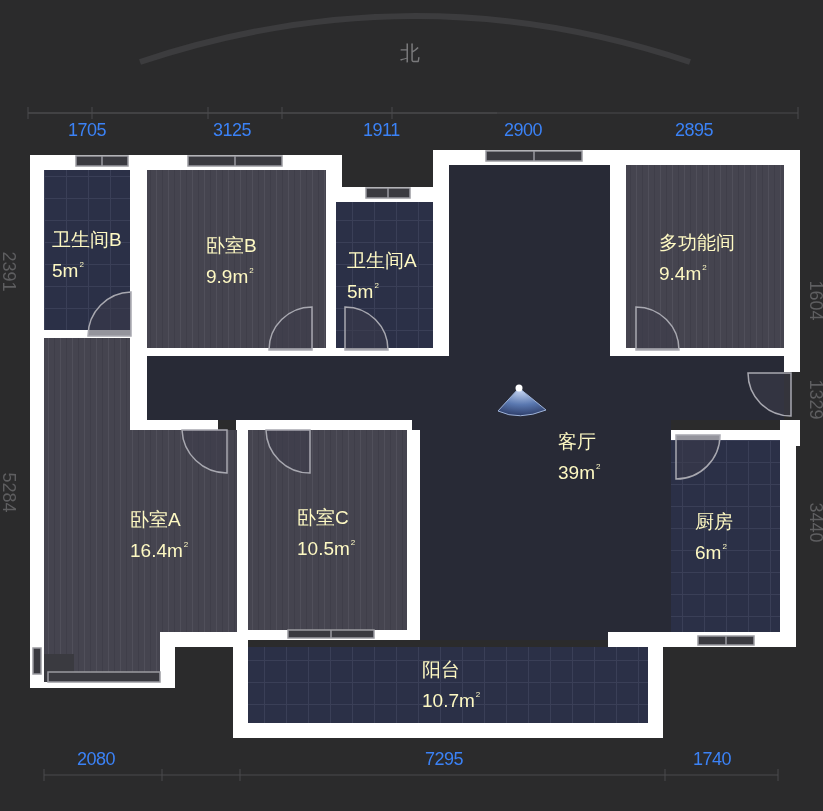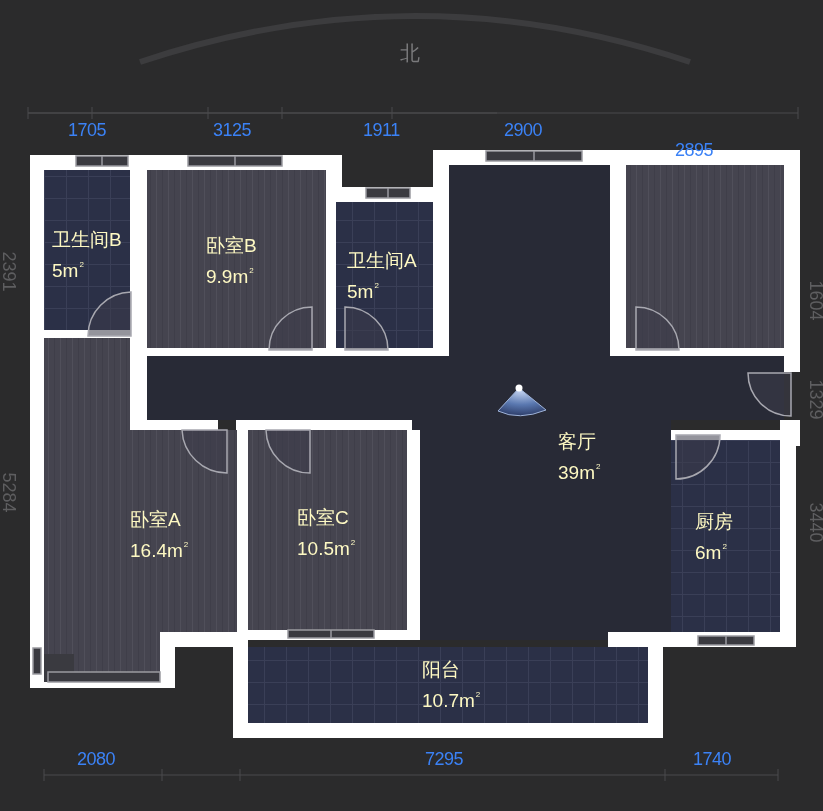--- a/index.html
+++ b/index.html
@@ -154,21 +154,21 @@
   </svg>
 
   
   <div class="north">北</div>
 
   
   <div class="dim" style="left:68px; top:120px;">1705</div>
   <div class="dim" style="left:213px; top:120px;">3125</div>
   <div class="dim" style="left:363px; top:120px;">1911</div>
   <div class="dim" style="left:504px; top:120px;">2900</div>
-  <div class="dim" style="left:675px; top:120px;margin-top:20px;">2895</div>
+  <div class="dim" style="left:675px; top:120px;">2895</div>
 
   
   <div class="dim" style="left:77px; top:749px;">2080</div>
   <div class="dim" style="left:425px; top:749px;">7295</div>
   <div class="dim" style="left:693px; top:749px;">1740</div>
 
   
   <div class="dim-v" style="left:-12px; top:261px;">2391</div>
   <div class="dim-v" style="left:-12px; top:482px;">5284</div>
 
@@ -183,20 +183,24 @@
     <span class="area"><span>5m</span><sup>2</sup></span>
   </div>
   <div class="label" style="left:206px; top:234px;">
     <span class="name">卧室B</span>
     <span class="area"><span>9.9m</span><sup>2</sup></span>
   </div>
   <div class="label" style="left:347px; top:249px;">
     <span class="name">卫生间A</span>
     <span class="area"><span>5m</span><sup>2</sup></span>
   </div>
+  <div class="label" style="left:659px; top:231px;">
+    <span class="name">多功能间</span>
+    <span class="area"><span>9.4m</span><sup>2</sup></span>
+  </div>
   <div class="label" style="left:516px; top:430px;margin-left:42px;">
     <span class="name">客厅</span>
     <span class="area"><span>39m</span><sup>2</sup></span>
   </div>
   <div class="label" style="left:110px; top:508px;margin-left:20px;">
     <span class="name">卧室A</span>
     <span class="area"><span>16.4m</span><sup>2</sup></span>
   </div>
   <div class="label" style="left:297px; top:506px;">
     <span class="name">卧室C</span>

